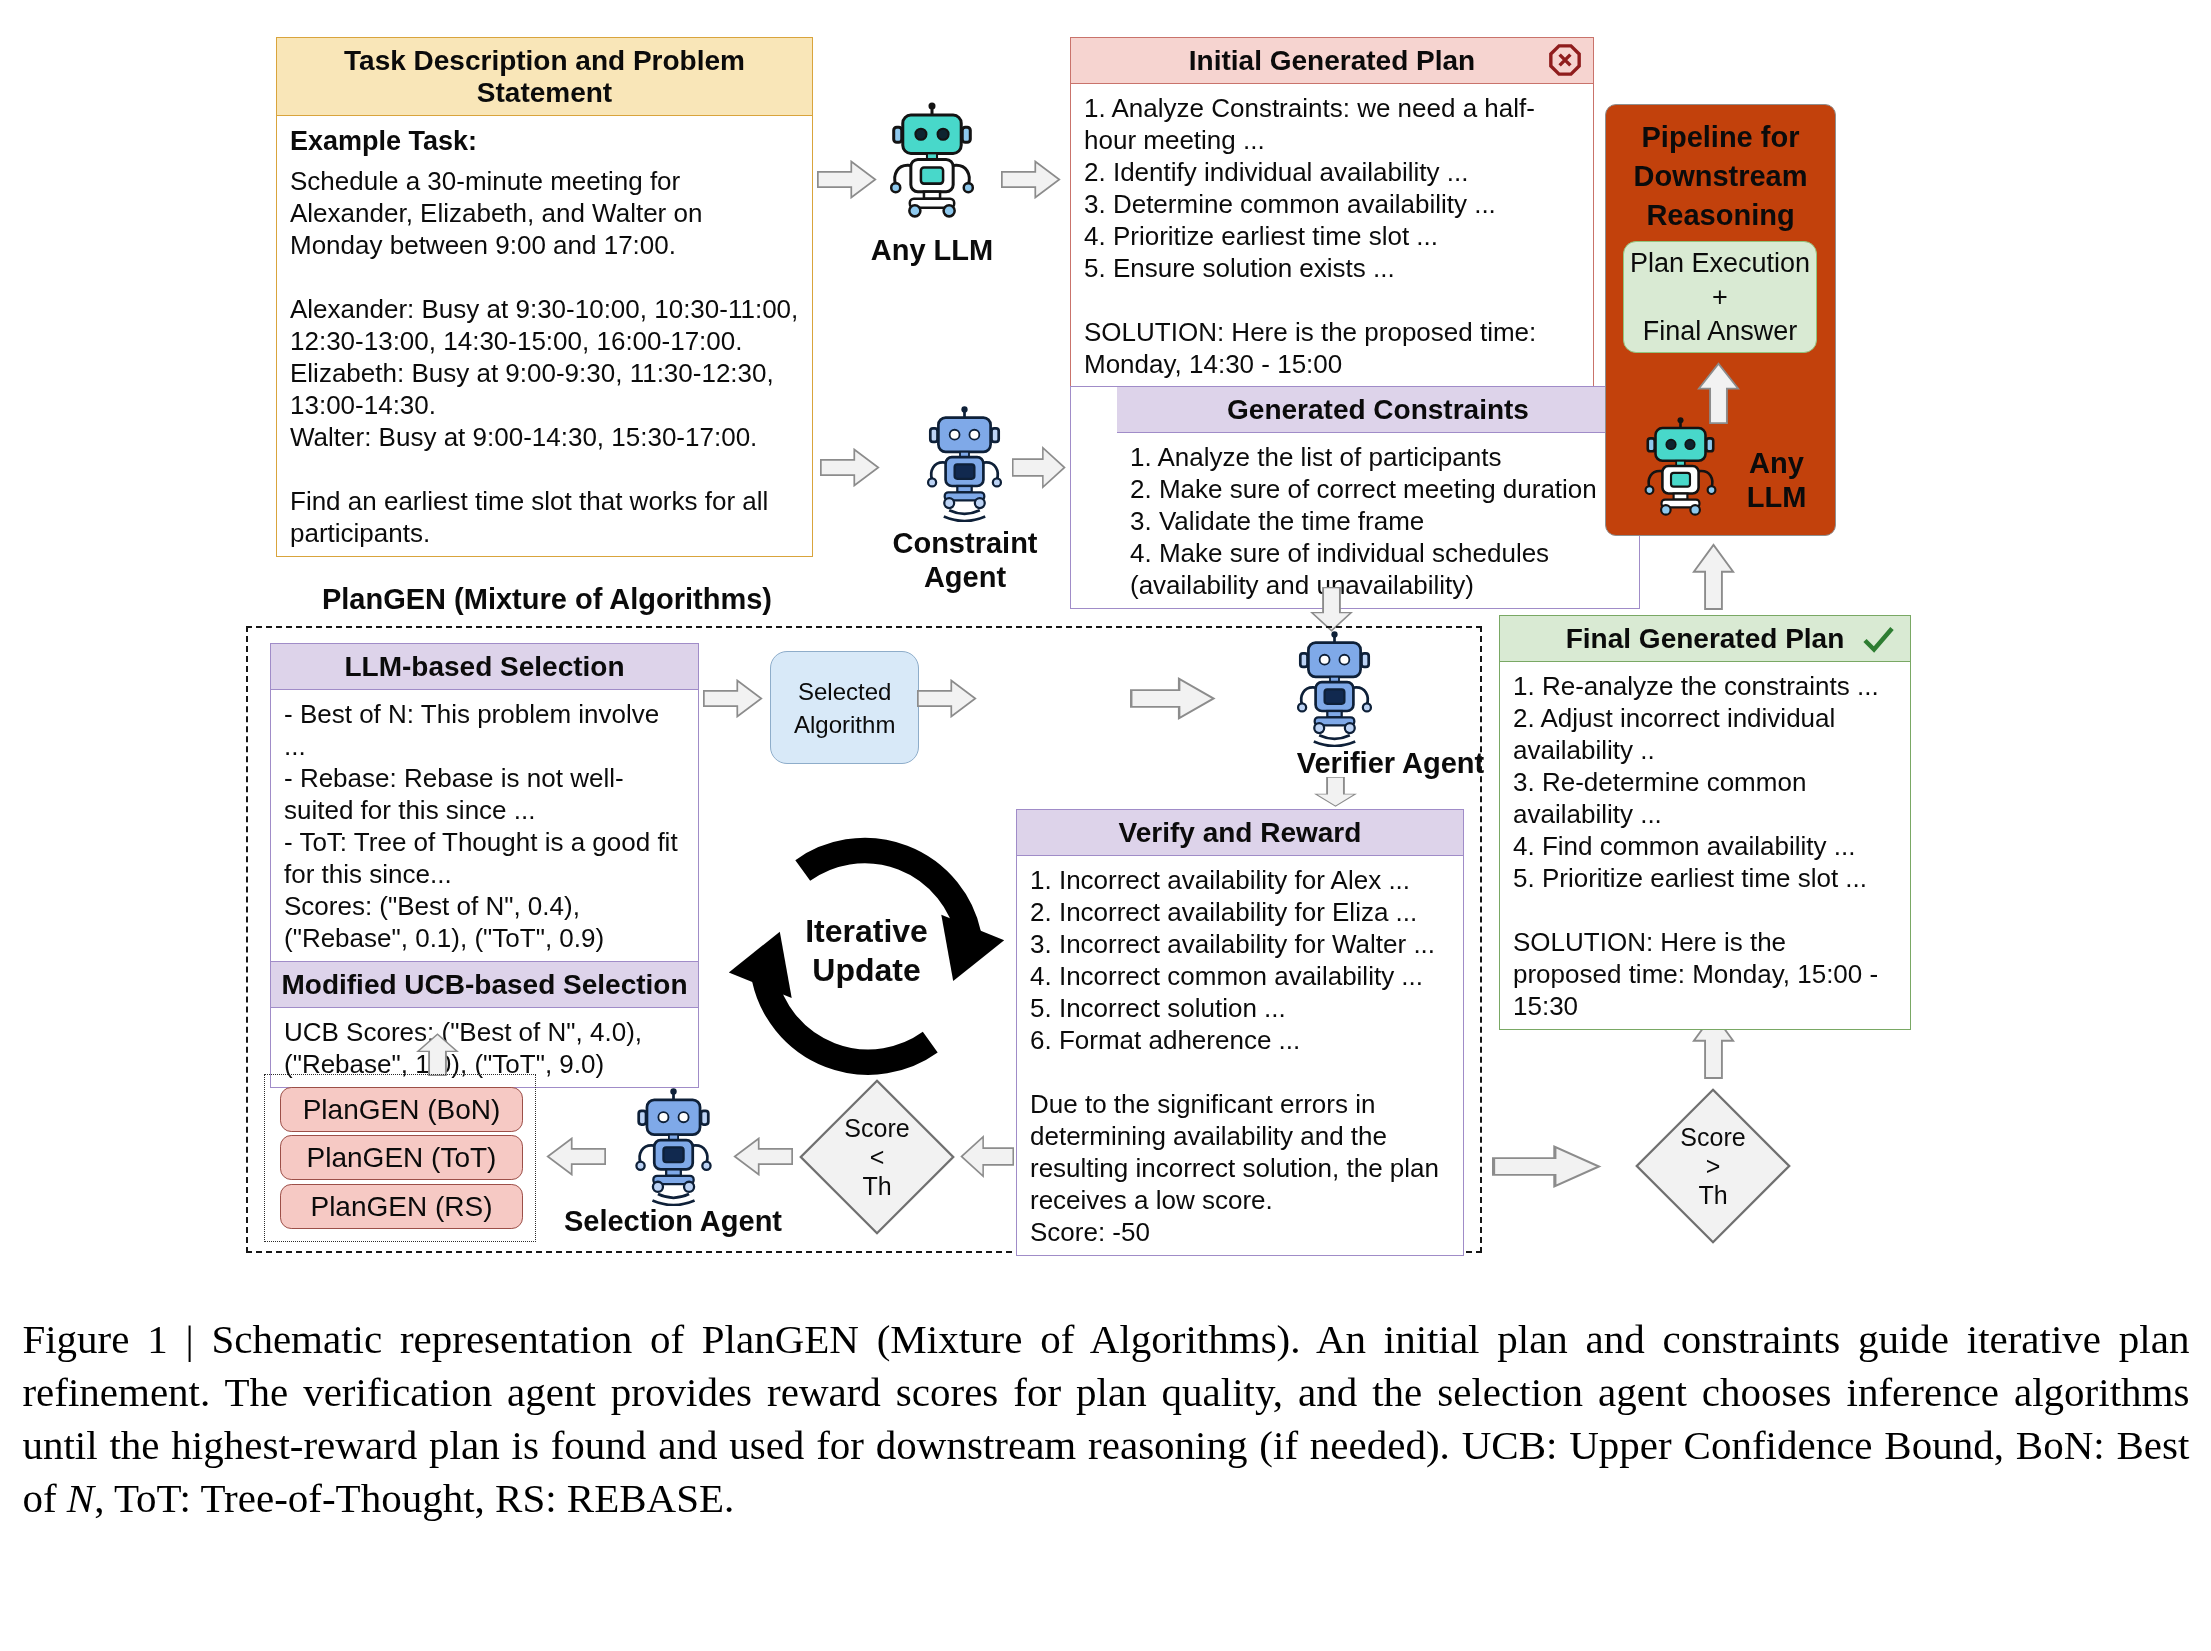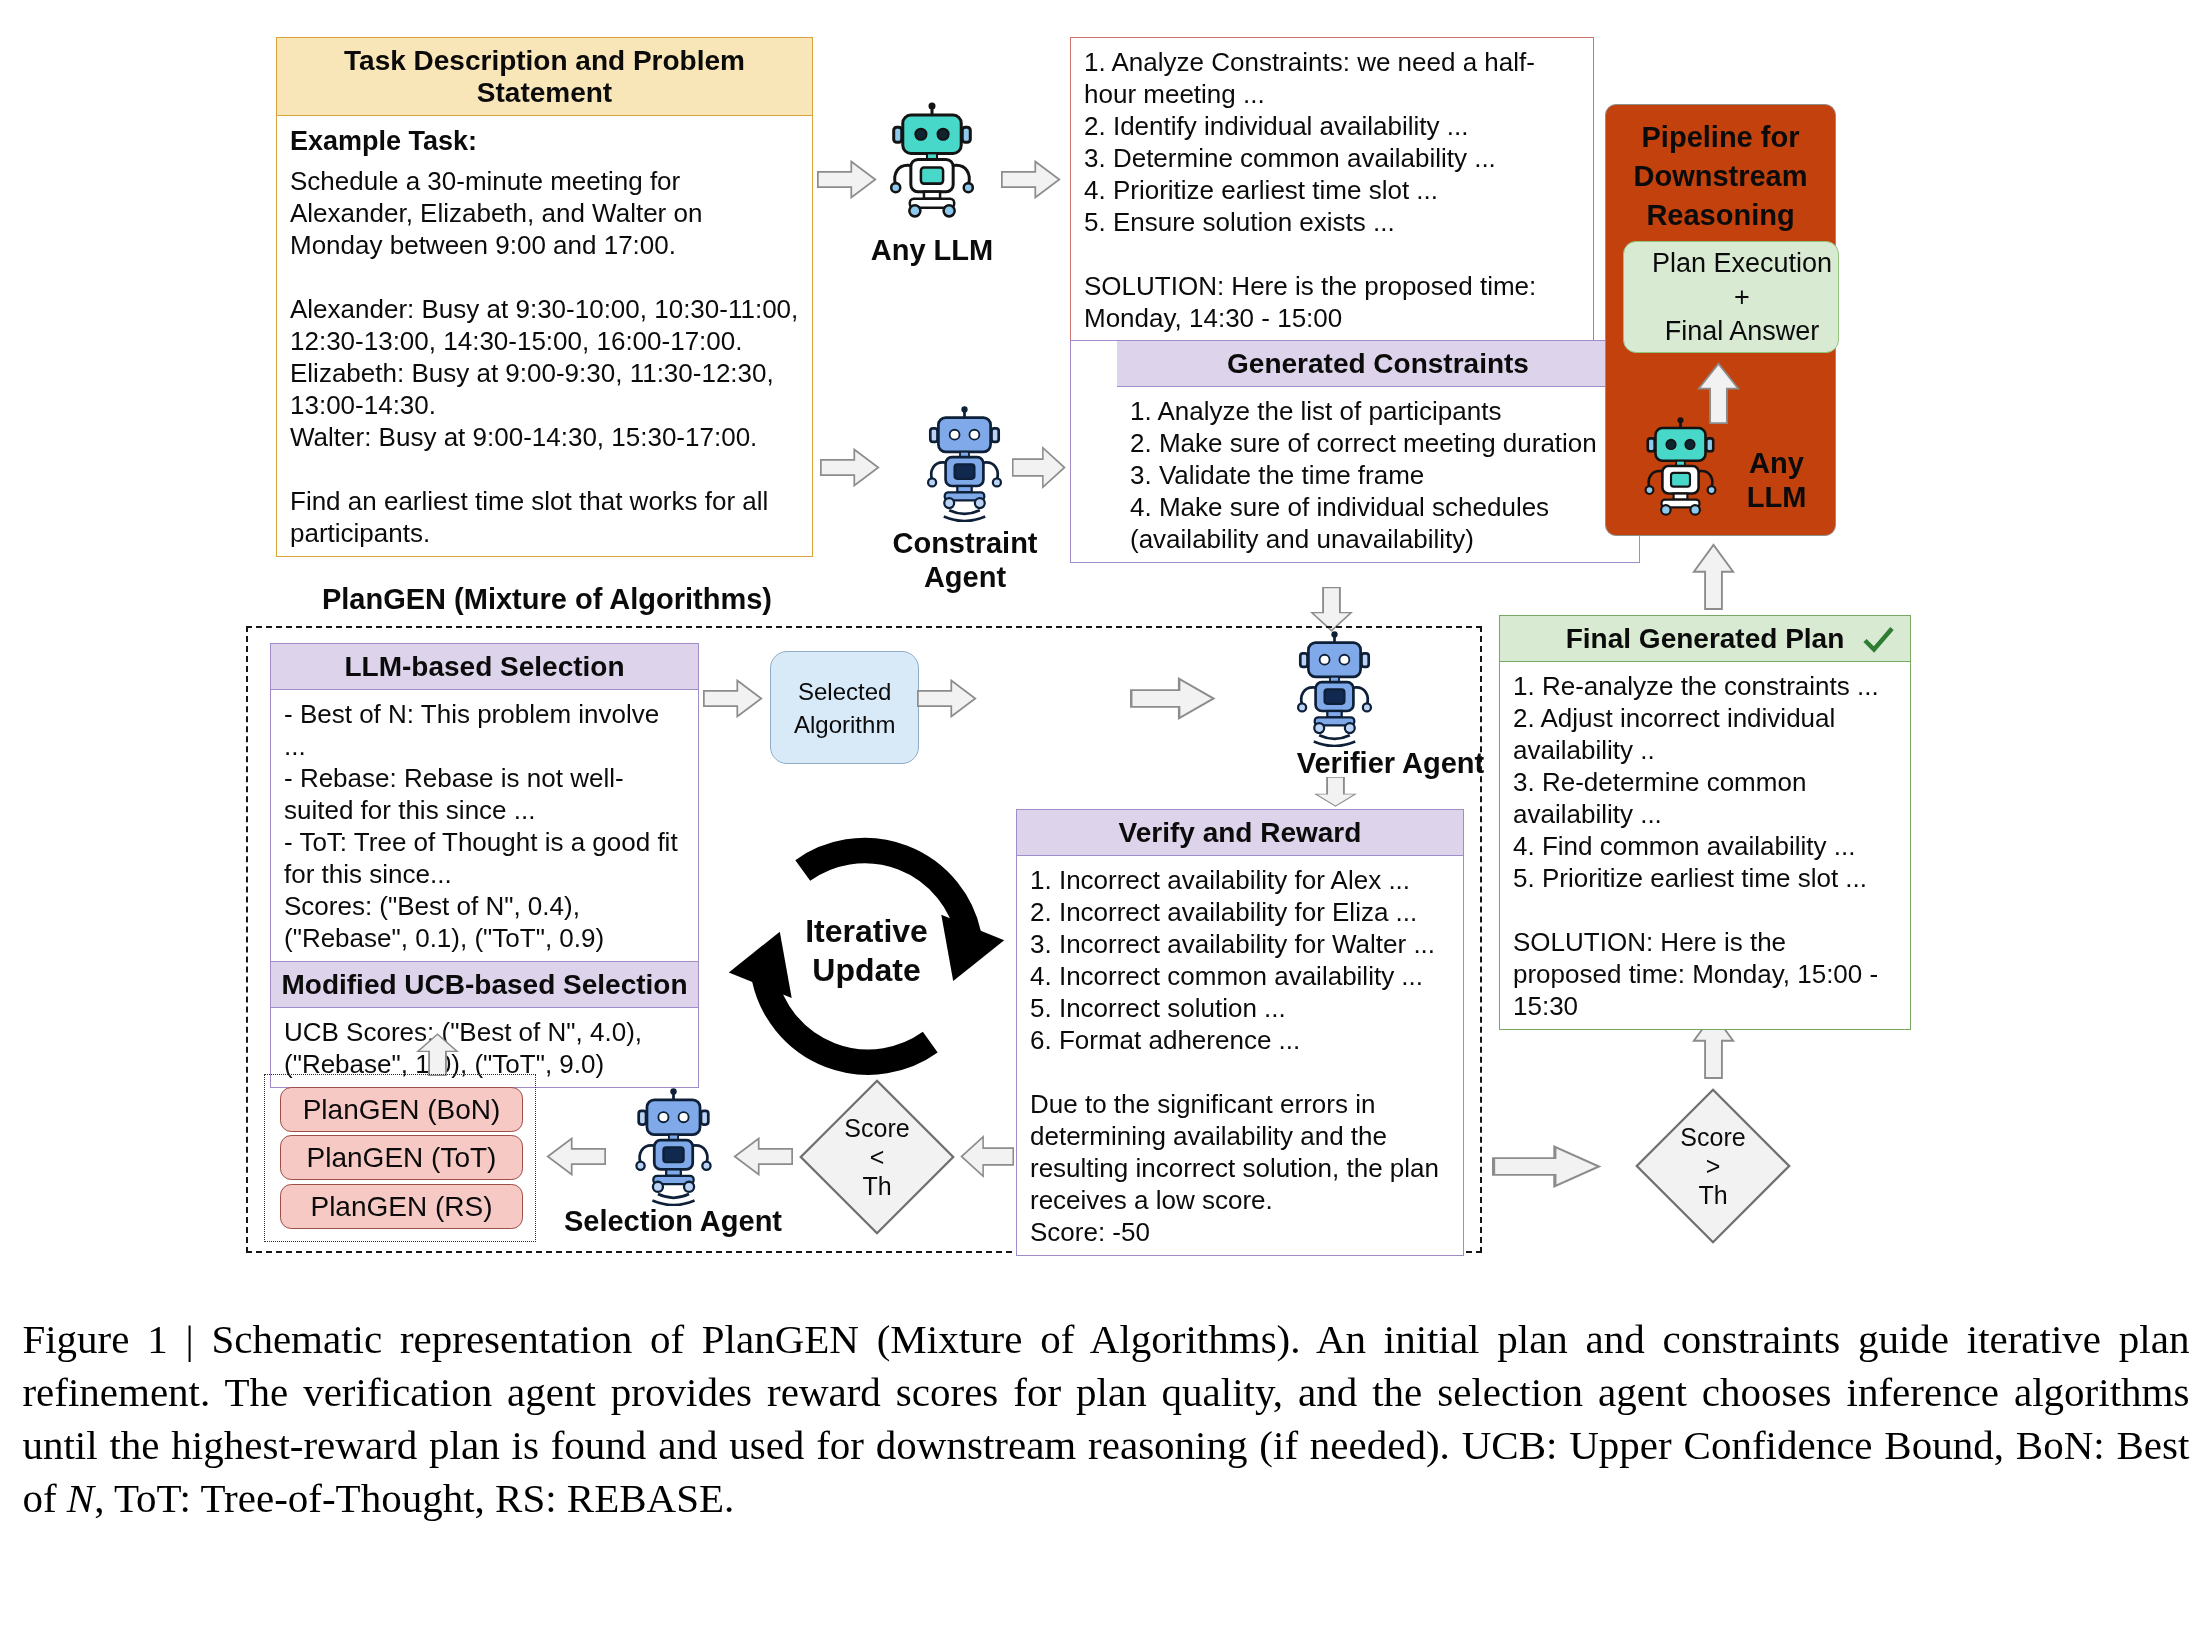--- a/index.html
+++ b/index.html
@@ -29,21 +29,21 @@
   .diamond{position:absolute;width:158px;height:158px;}
   .diamond svg{position:absolute;left:0;top:0;}
   .diamond .dtxt{position:absolute;left:0;top:0;width:100%;height:100%;
        display:flex;align-items:center;justify-content:center;text-align:center;
        font-size:25px;line-height:29px;white-space:pre-line;}
   .arr{position:absolute;}
   .arr svg{display:block;width:100%;height:100%;}
   .pipeline{position:absolute;background:#c2410c;border:1.9px solid #8f8f8f;border-radius:11px;}
   .greenbox{position:absolute;background:#d9ead3;border:1.9px solid #93c47d;border-radius:13px;
        display:flex;align-items:center;justify-content:center;text-align:center;
-       font-size:27px;line-height:34px;white-space:pre-line;padding-left:22px;}
+       font-size:27px;line-height:34px;white-space:pre-line;}
   .dashbox{position:absolute;border:2.8px dashed #161616;}
   .dotbox{position:absolute;border:1.9px dotted #2c2c2c;}
   .caption{position:absolute;left:22.4px;top:1313px;width:2167px;
        font-family:"Liberation Serif","DejaVu Serif",serif;font-size:41px;
        line-height:53px;text-align:justify;color:#000;}
   .caption .mathn{font-style:italic;}
   .ititle{position:absolute;font-weight:700;font-size:32px;line-height:39px;
        text-align:center;white-space:pre-line;}
   #defs{position:absolute;width:0;height:0;overflow:hidden;}
   .bot-teal{--head:#48d8ca;--eye:#0e2430;--torso:#ffffff;--screen:#48d8ca;
@@ -118,20 +118,27 @@
       </svg>
     </div>
 
   <svg class="abs bot-teal" style="left:878px;top:101px" width="108" height="131" viewBox="0 0 100 130">
       <use href="#bot"></use>
     </svg>
   <div class="lbl" style="left:839px;top:233px;width:186px;">Any LLM</div>
 
   <div class="abs" style="left:1070px;top:37px;width:526px;">
     <div class="panel pinkp" style="position:relative;width:522px;">
+      <div class="hd">
+        <span>Initial Generated Plan</span>
+        <svg style="position:absolute;right:11.2px;top:4.7px" width="34" height="34" viewBox="0 0 24 24">
+          <polygon points="7.8,2 16.2,2 22,7.8 22,16.2 16.2,22 7.8,22 2,16.2 2,7.8" fill="none" stroke="#8f1d1d" stroke-width="2.4"></polygon>
+          <path d="M8.2 8.2 L15.8 15.8 M15.8 8.2 L8.2 15.8" stroke="#8f1d1d" stroke-width="2.4"></path>
+        </svg>
+      </div>
       <div class="bd">1. Analyze Constraints: we need a half-hour meeting ...
 2. Identify individual availability ...
 3. Determine common availability ...
 4. Prioritize earliest time slot ...
 5. Ensure solution exists ...
 
 SOLUTION: Here is the proposed time:
 Monday, 14:30 - 15:00</div>
     </div>
     <div class="panel purp stack2" style="position:relative;width:522px;">

